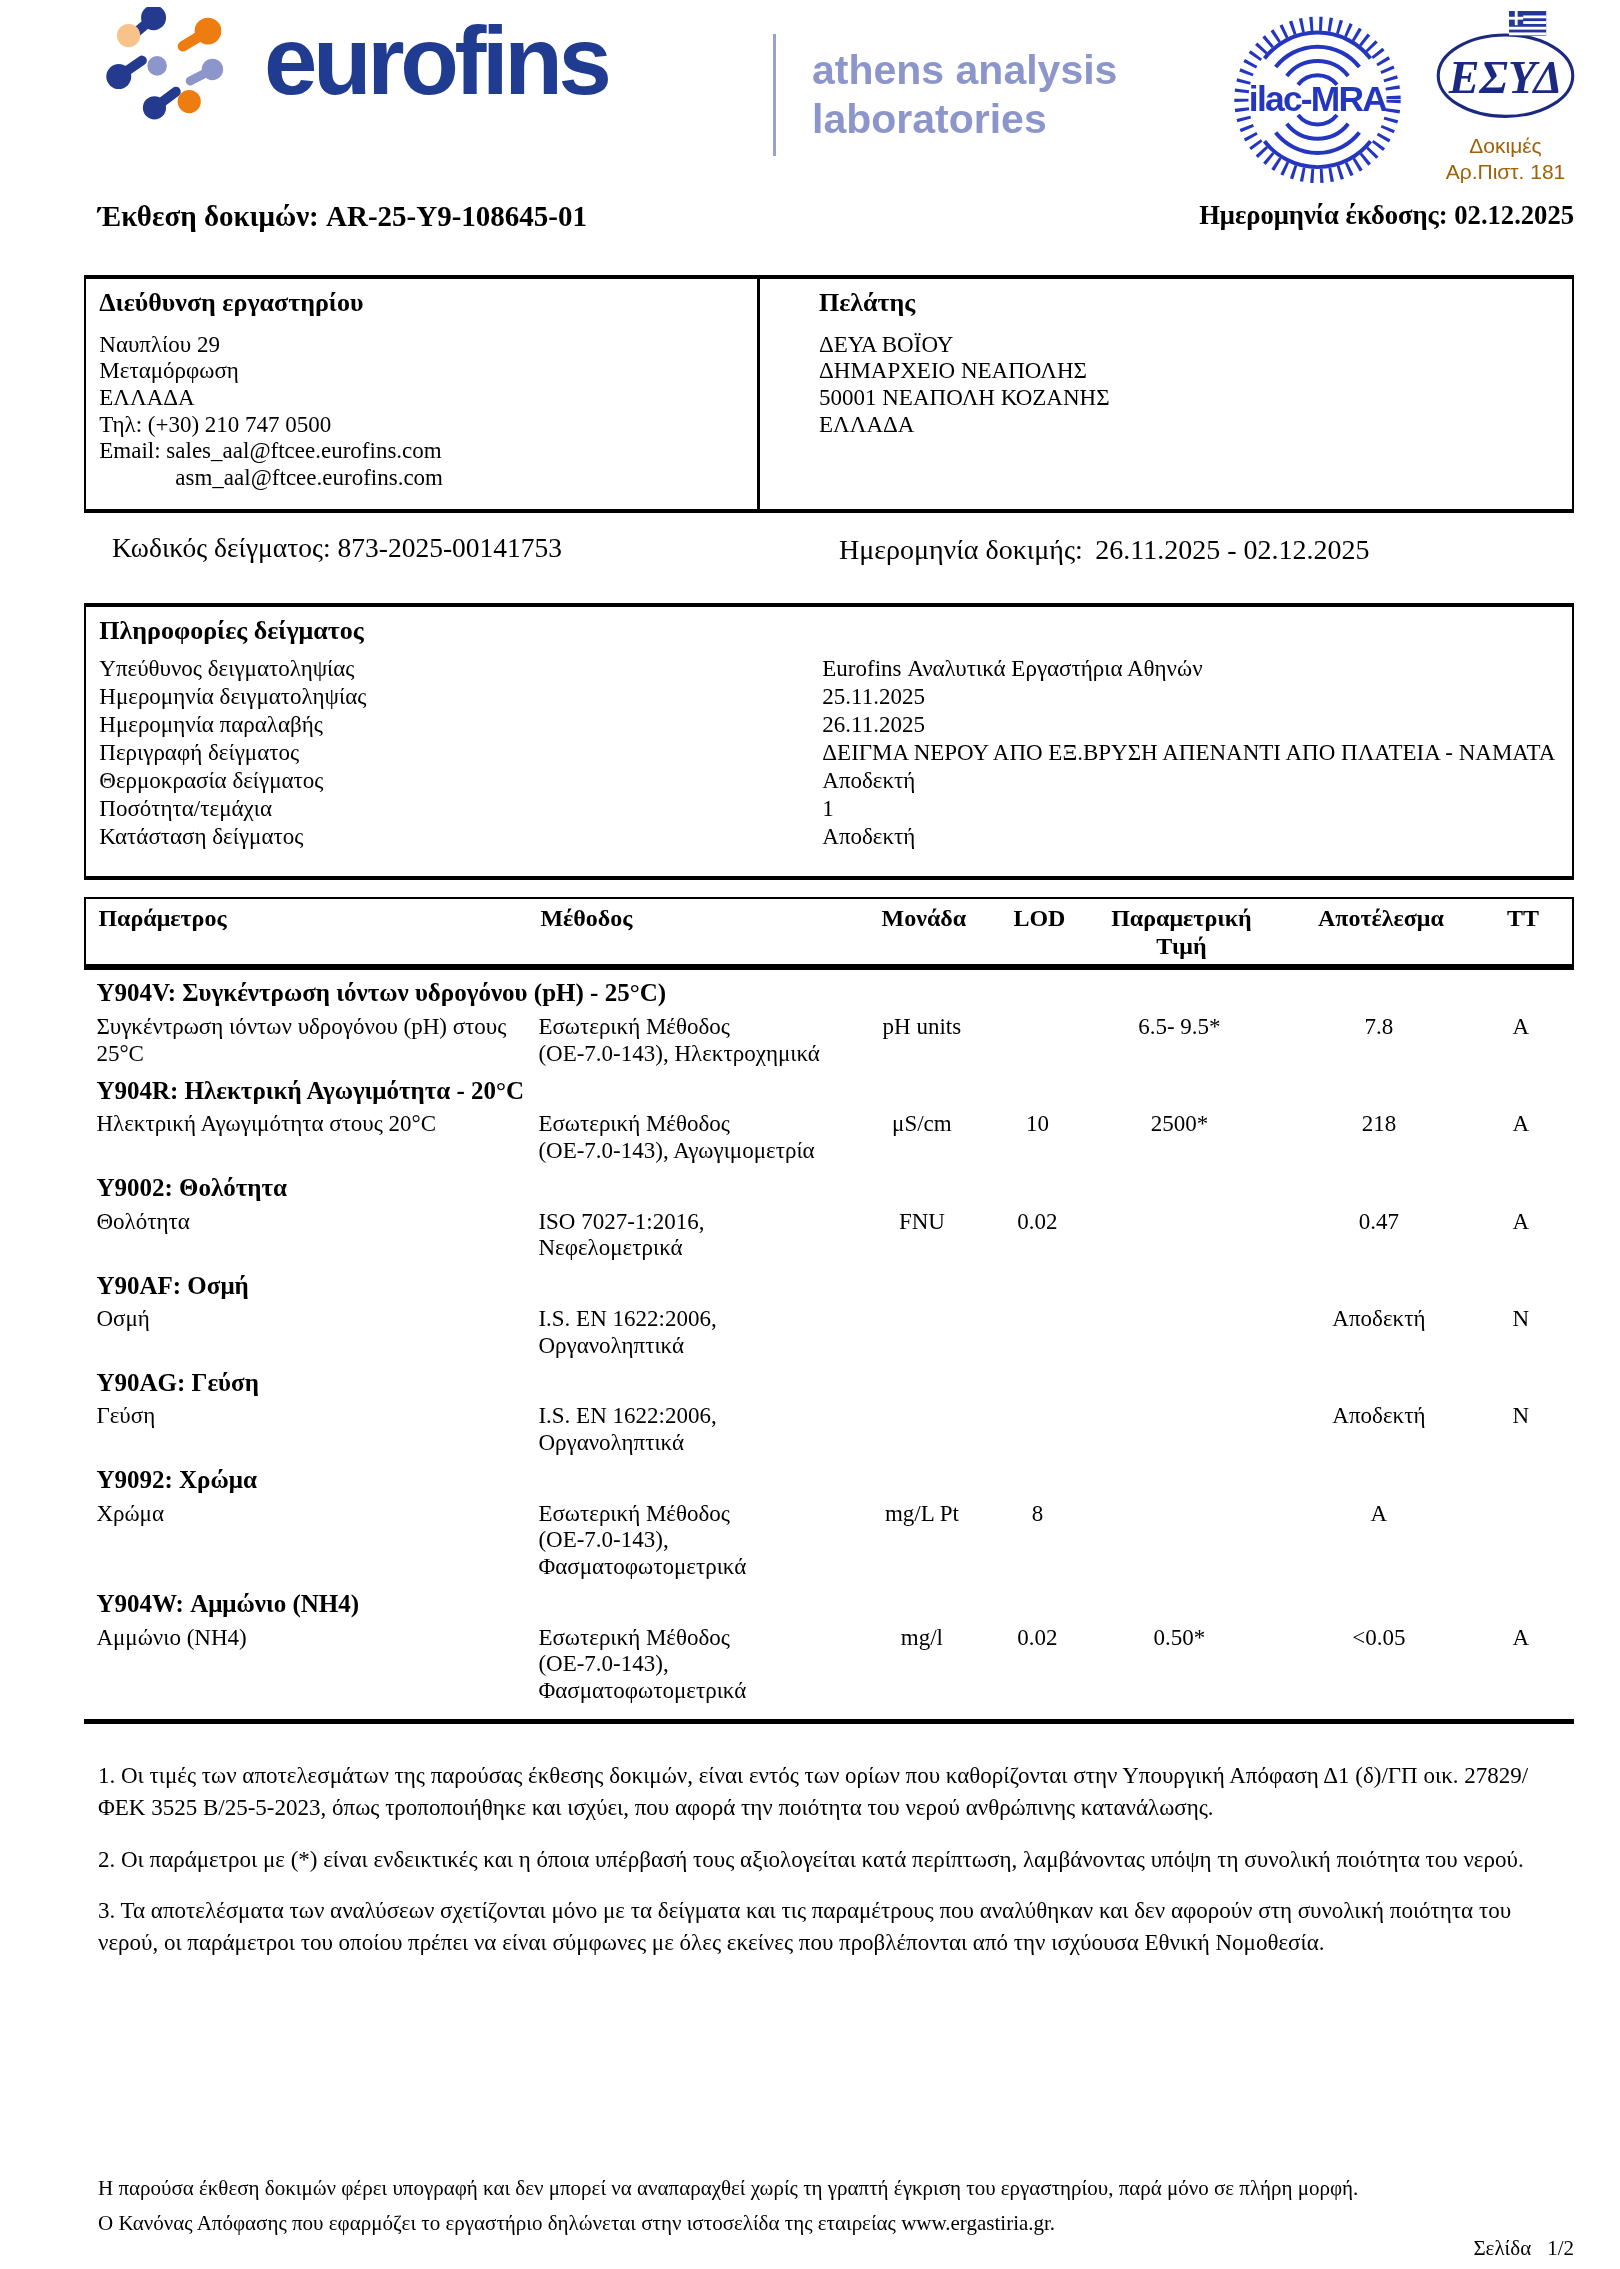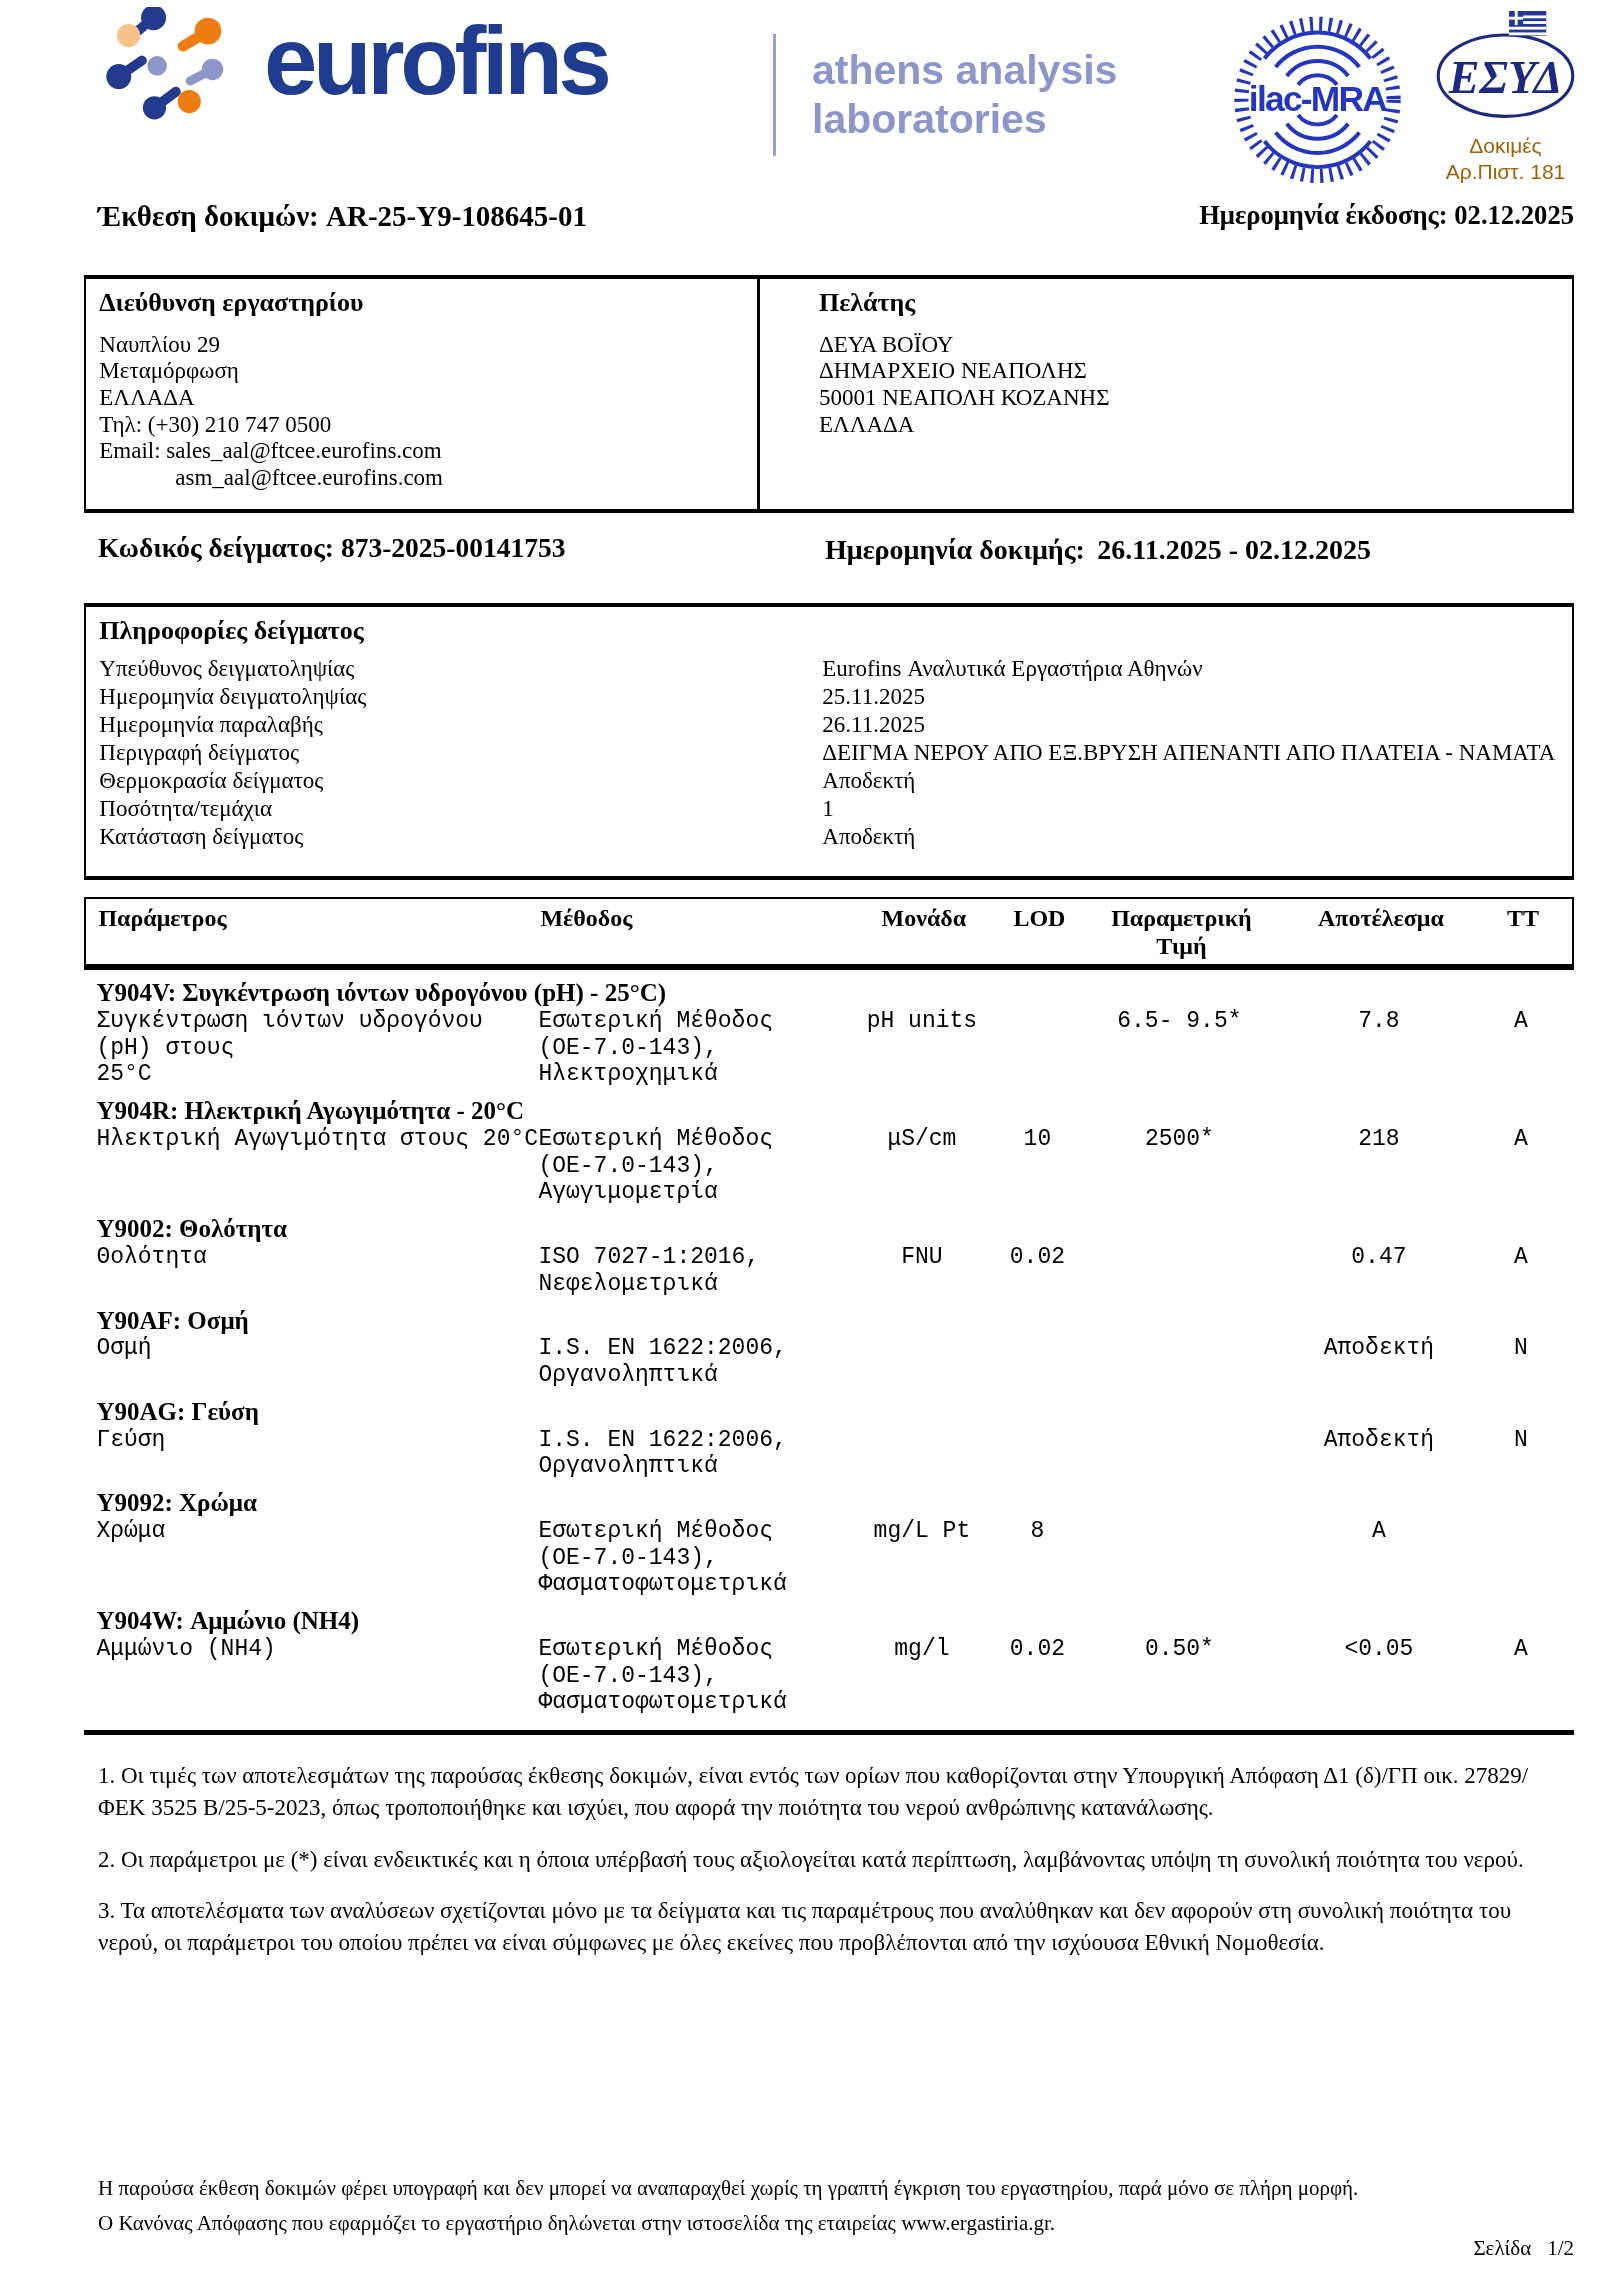--- a/index.html
+++ b/index.html
@@ -27,40 +27,40 @@
        border-top-width:4.4px;border-bottom-width:4.4px;box-sizing:border-box;}
   .box1{top:275px;height:238px;}
   .box1-divider{position:absolute;left:671px;top:0;bottom:0;width:2.7px;background:#000;}
   .box-heading{font-size:26px;font-weight:bold;}
   .col-left{position:absolute;left:13.3px;top:8.9px;width:638px;}
   .col-right{position:absolute;left:733px;top:8.9px;width:727px;}
   .addr-lines{margin-top:14px;}
   .addr-line{font-size:23px;line-height:26.6px;}
   .addr-line.indent{padding-left:76px;}
 
-  .sample-code-row{position:absolute;left:98px;top:532px;width:1476px;font-weight:bold;}
+  .sample-code-row{position:absolute;left:112px;top:532px;width:1476px;font-weight:normal;}
   .sample-code{font-size:27.5px;}
   .test-date{position:absolute;left:727px;top:1.8px;font-size:28px;}
   .test-date .val{margin-left:12.4px;}
 
   .box2{top:603px;height:277px;}
   .box2-inner{position:absolute;left:13.3px;top:8.9px;right:8.9px;}
   .si-rows{margin-top:8.9px;}
   .si-row{position:relative;font-size:23px;line-height:28px;}
   .si-value{position:absolute;left:723px;top:0;white-space:nowrap;}
 
   
   .rtable{position:absolute;left:84px;top:897px;width:1490px;box-sizing:border-box;}
   .thead{border:2.7px solid #000;border-bottom-width:6.2px;padding:5.3px 12.4px 3.5px 12.4px;
          display:grid;grid-template-columns:442px 317px 133px 98px 186px 213px 71px;
          font-weight:bold;font-size:24px;line-height:28px;box-sizing:border-box;}
   .tbody{padding:0 12.4px 14px 12.4px;border-bottom:5.3px solid #000;box-sizing:border-box;}
   .group-title{font-size:25px;font-weight:bold;line-height:26.6px;margin-top:10.6px;}
   .trow{display:grid;grid-template-columns:442px 317px 133px 98px 186px 213px 71px;
-        font-size:23px;line-height:26.6px;margin-top:1px;font-family:Liberation Mono, monospace;}
+        font-size:23px;line-height:26.6px;margin-top:7px;}
   .c-unit,.c-lod,.c-limit,.c-result,.c-tt,
   .h-unit,.h-lod,.h-limit,.h-result,.h-tt{text-align:center;}
 
   
   .notes{position:absolute;left:98px;top:1760px;width:1459px;font-size:23px;line-height:32px;}
   .note{margin-bottom:19.5px;}
   .footer{position:absolute;left:98px;top:2171px;width:1459px;font-size:21px;line-height:35px;}
   .page-num{position:absolute;right:47px;top:2236px;font-size:21px;}
   .page-num .pn-val{margin-left:16px;}
 </style>

